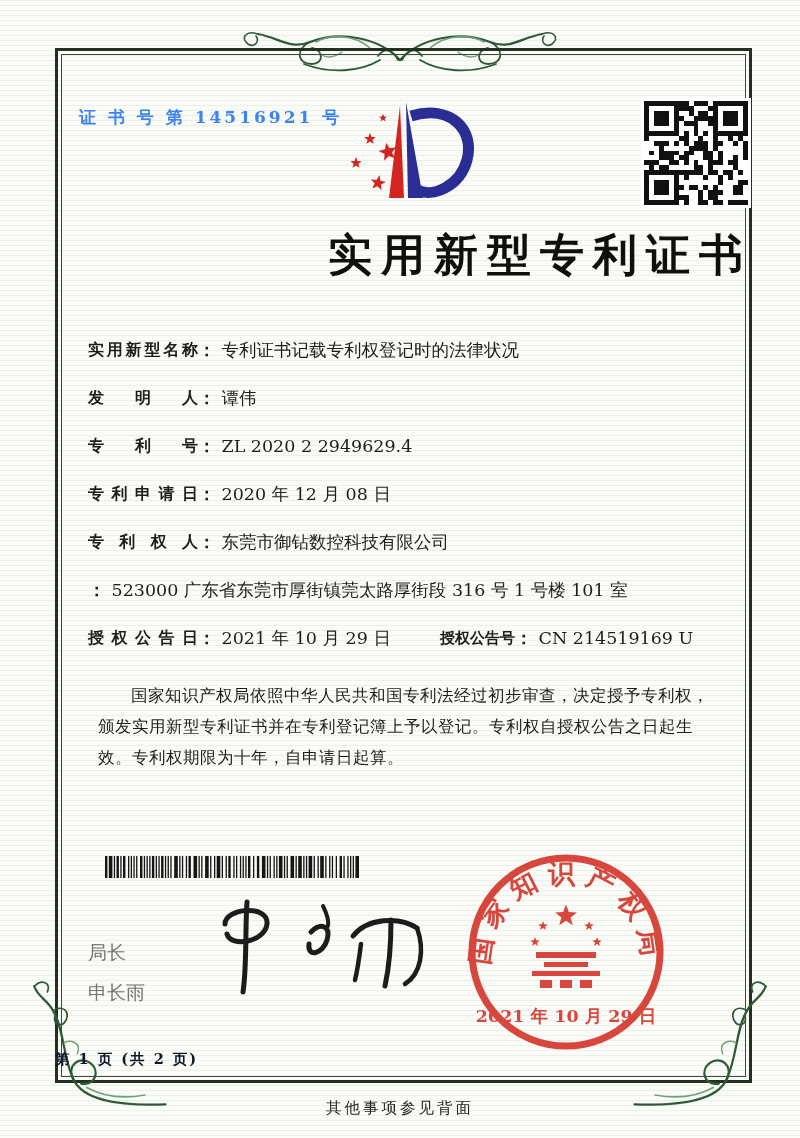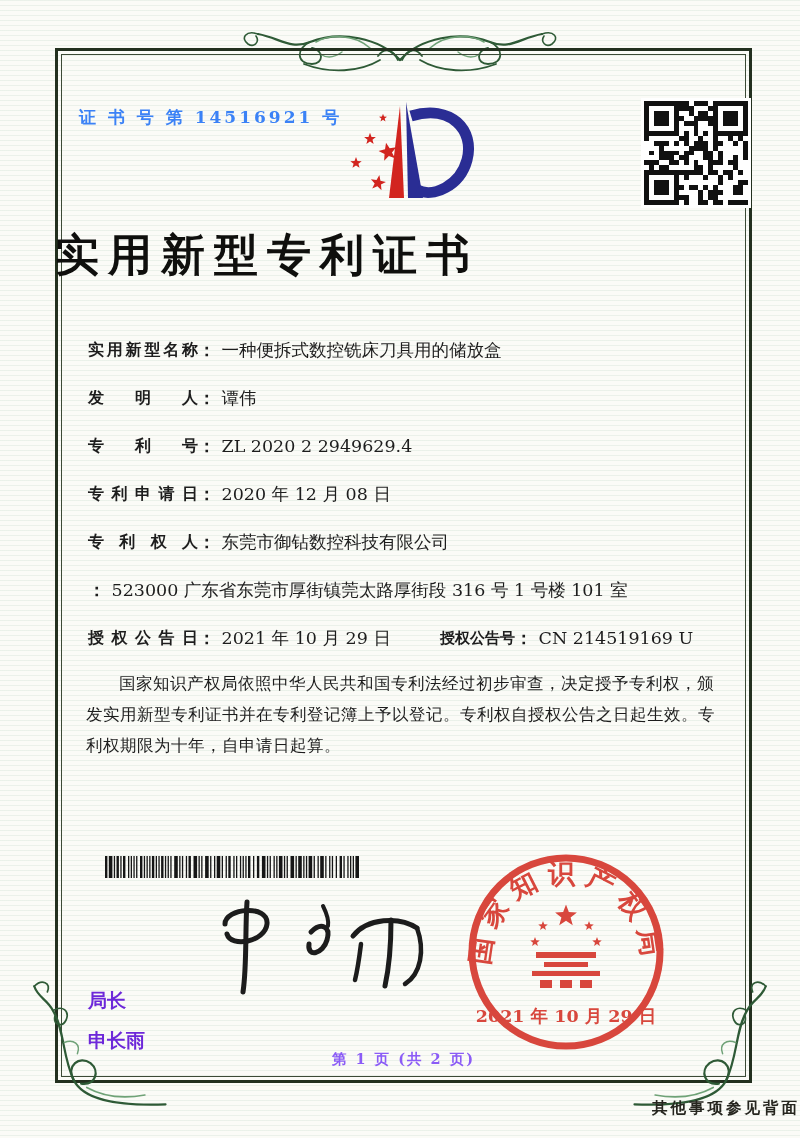--- a/index.html
+++ b/index.html
@@ -32,60 +32,60 @@
   }
   .logo{position:absolute;left:278px;top:38px;width:150px;height:132px;}
   .qr{
     position:absolute;left:586px;top:50px;width:104px;height:104px;
     background:#fff;padding:3px;
   }
   .qr svg{display:block;width:104px;height:104px;}
 
   .title{
     position:absolute;left:0;right:0;top:178px;margin:0;
-    text-align:left;font-size:44px;font-weight:700;
+    text-align:right;font-size:44px;font-weight:700;
     letter-spacing:9px;color:#0f0f0d;
   }
 
   .fields{position:absolute;left:33px;top:288px;right:22px;font-size:17.5px;}
   .frow{display:flex;margin-bottom:20px;line-height:28px;}
   .flabel{
     display:inline-block;width:110px;flex:0 0 110px;
     font-weight:700;
     text-align:justify;text-align-last:justify;
     font-family:"DejaVu Sans","Liberation Sans",sans-serif;
     font-size:16px;
   }
   .colon{flex:0 0 auto;font-weight:700;}
   .fvalue{flex:1 1 auto;padding-left:6px;}
   .frow-split{display:flex;margin-bottom:0;line-height:28px;}
   .pair{display:flex;}
   .pair.first{width:352px;flex:0 0 352px;}
   .pair .flabel2{font-weight:700;font-family:"DejaVu Sans","Liberation Sans",sans-serif;font-size:15px;}
 
   .paras{position:absolute;left:31px;right:28px;top:620px;font-size:16.5px;line-height:1.88;}
-  .paras p{margin:0;text-indent:2em;letter-spacing:0.5px;}
+  .paras p{margin:12px;text-indent:2em;letter-spacing:0.5px;}
 
   .barcode{position:absolute;left:50px;top:808px;width:256px;height:22px;}
   .barcode svg{display:block;}
 
   .signoff{position:absolute;left:33px;top:884px;
     font-family:"DejaVu Sans","Liberation Sans",sans-serif;
-    font-size:19px;font-weight:700;line-height:40px;color:#6d28d9;margin-top:48px;}
+    font-size:19px;font-weight:400;line-height:40px;color:#737373;}
   .signature{position:absolute;left:140px;top:840px;width:240px;height:120px;}
 
   .seal{position:absolute;left:408px;top:802px;width:206px;height:210px;opacity:0.93;}
 
   .page-no{
-    position:absolute;left:0;right:0;top:1002px;text-align:center;
-    font-size:14.5px;font-weight:700;letter-spacing:2px;color:#8b5cf6;
+    position:absolute;left:0;right:0;top:1002px;
+    font-size:14.5px;font-weight:700;letter-spacing:2px;color:#0f172a;
   }
   .back-note{
-    position:absolute;left:0;right:0;top:1098px;text-align:right;
-    font-size:15.5px;font-weight:700;letter-spacing:3px;color:#26261f;
+    position:absolute;left:0;right:0;top:1098px;text-align:center;
+    font-size:15.5px;font-weight:400;letter-spacing:3px;color:#26261f;
   }
 
   .orn-top{position:absolute;left:240px;top:8px;width:320px;height:84px;}
   .orn-bl{position:absolute;left:18px;top:975px;width:160px;height:150px;}
   .orn-br{position:absolute;left:622px;top:975px;width:160px;height:150px;}
 </style>
 </head>
 <body>
 
 <div class="paper-texture"></div>
@@ -401,21 +401,21 @@
         </g>
       </svg>
     </div>
 
   <h1 class="title">实用新型专利证书</h1>
 
   <div class="fields">
     <div class="frow">
       <span class="flabel">实用新型名称</span>
         <span class="colon">：</span>
-      <span class="fvalue">一种便拆式数控铣床刀具用的储放盒</span>
+      <span class="fvalue">专利证书记载专利权登记时的法律状况</span>
     </div>
     <div class="frow">
       <span class="flabel">发明人</span>
         <span class="colon">：</span>
       <span class="fvalue">谭伟</span>
     </div>
     <div class="frow">
       <span class="flabel">专利号</span>
         <span class="colon">：</span>
       <span class="fvalue">ZL 2020 2 2949629.4</span>

